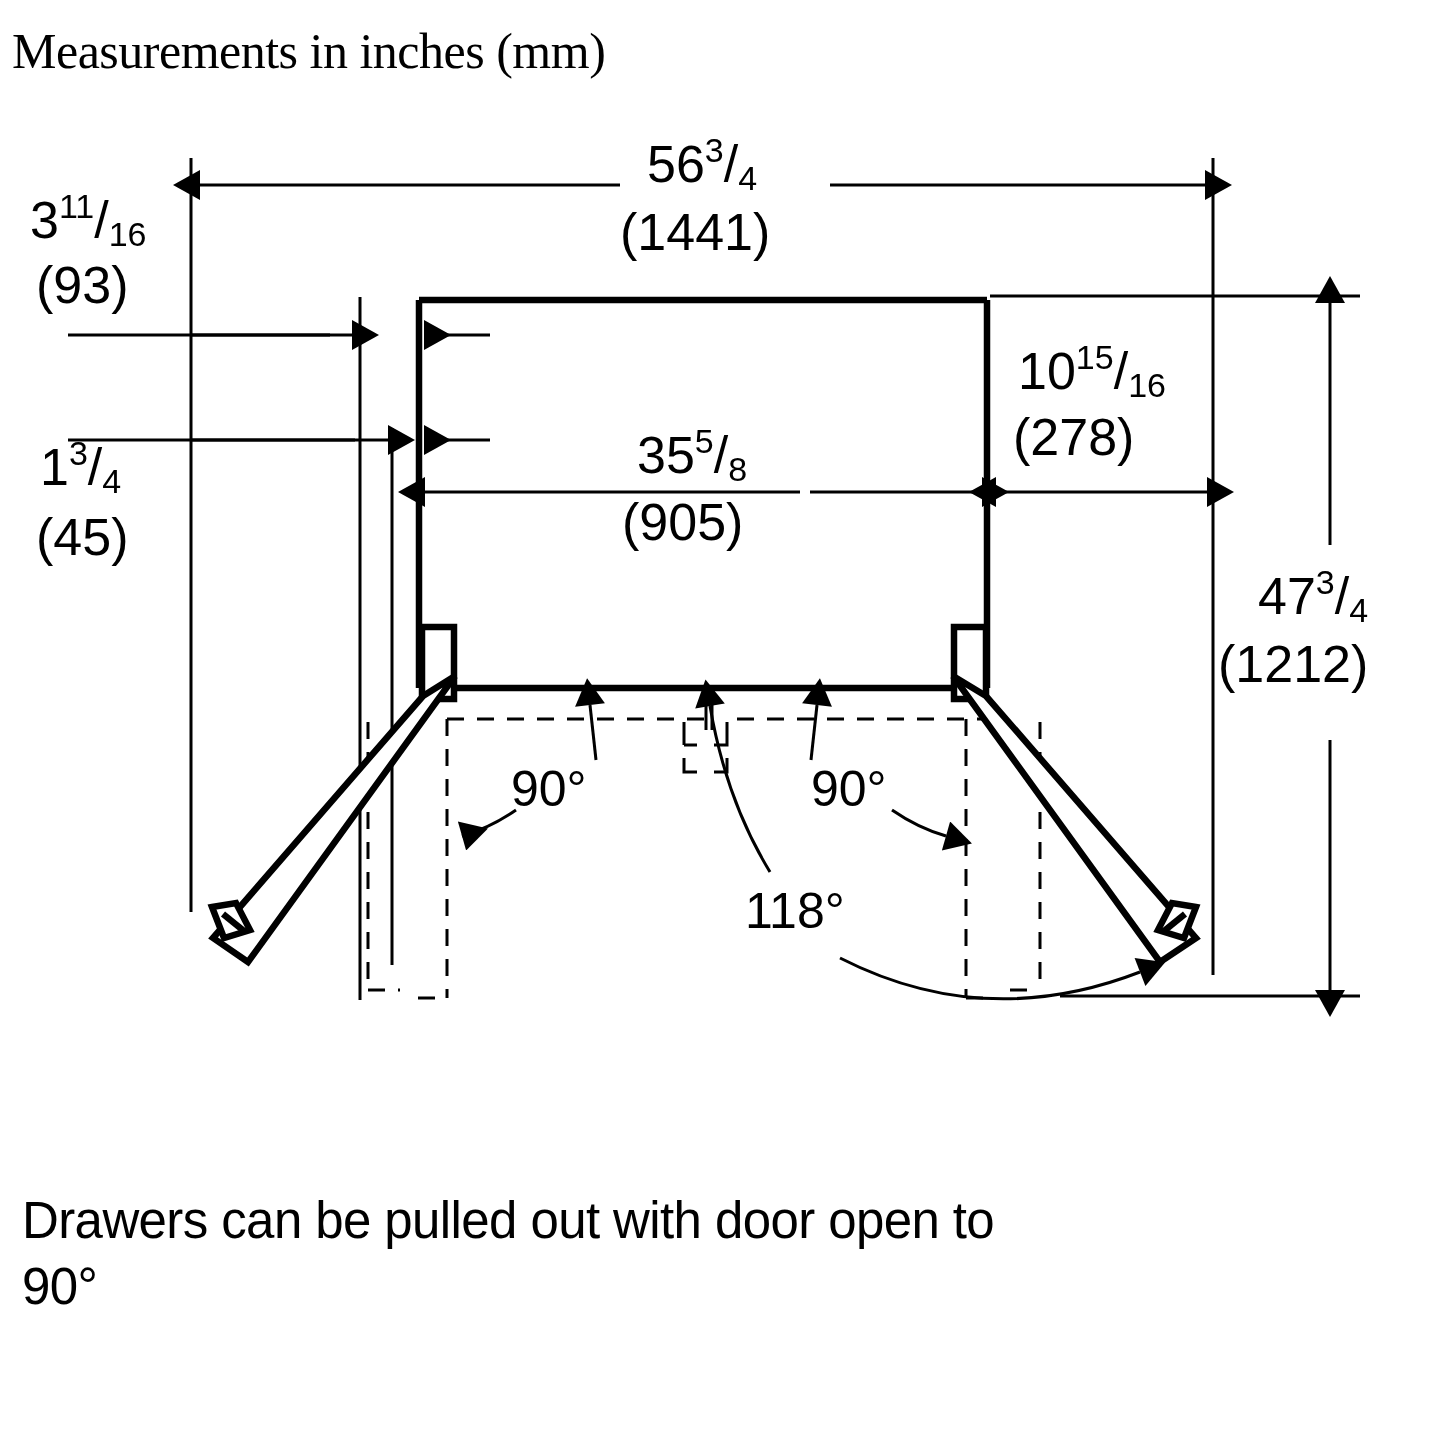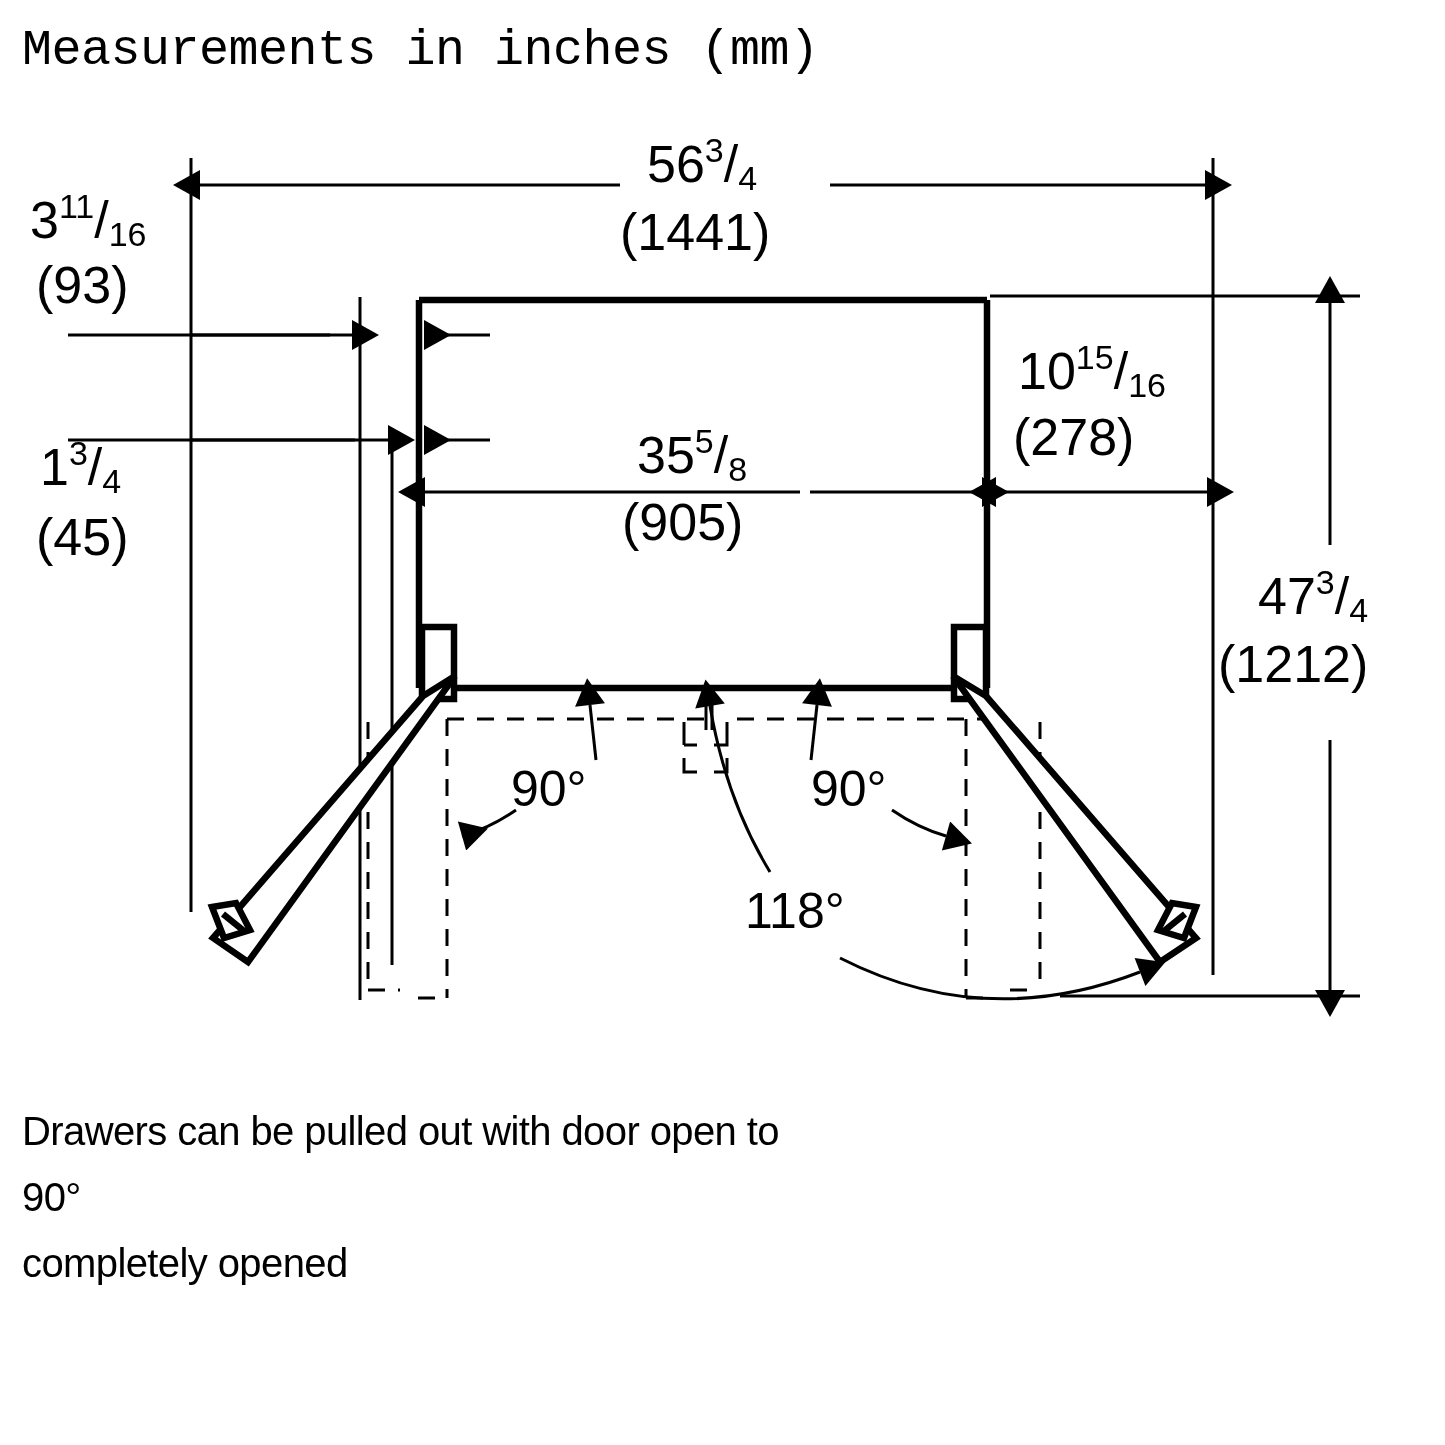--- a/index.html
+++ b/index.html
@@ -16,34 +16,34 @@
     position: relative;
   }
   #page {
     position: relative;
     width: 1445px;
     height: 1445px;
     background: #ffffff;
   }
   .title-text {
     position: absolute;
-    left: 22px;
+    left: 12px;
     top: 22px;
     font-size: 50px;
     line-height: 58px;
-    font-family: Liberation Mono, monospace;
+    font-family: Liberation Serif, serif;
     letter-spacing: -0.5px;
     white-space: nowrap;
   }
   .notes {
     position: absolute;
     left: 22px;
-    top: 1098px;
+    top: 1188px;
     width: 1400px;
-    font-size: 40px;
+    font-size: 51px;
     line-height: 66px;
     font-family: "Liberation Sans", sans-serif;
     letter-spacing: -0.6px;
   }
   .note-line { display: block; }
   svg.drawing {
     position: absolute;
     left: 0;
     top: 0;
     width: 1445px;
@@ -240,16 +240,15 @@
 
       <path class="ln thin" d="M840,958 Q985,1032 1140,972" marker-end="url(#arrR)"></path>
       <text class="angtxt" x="745" y="928">118°</text>
     </g>
 
   </svg>
 
   <div class="notes">
     <span class="note-line">Drawers can be pulled out with door open to</span>
     <span class="note-line">90°</span>
-    <span class="note-line">completely opened</span>
   </div>
 
 </div>
 
 </body></html>

